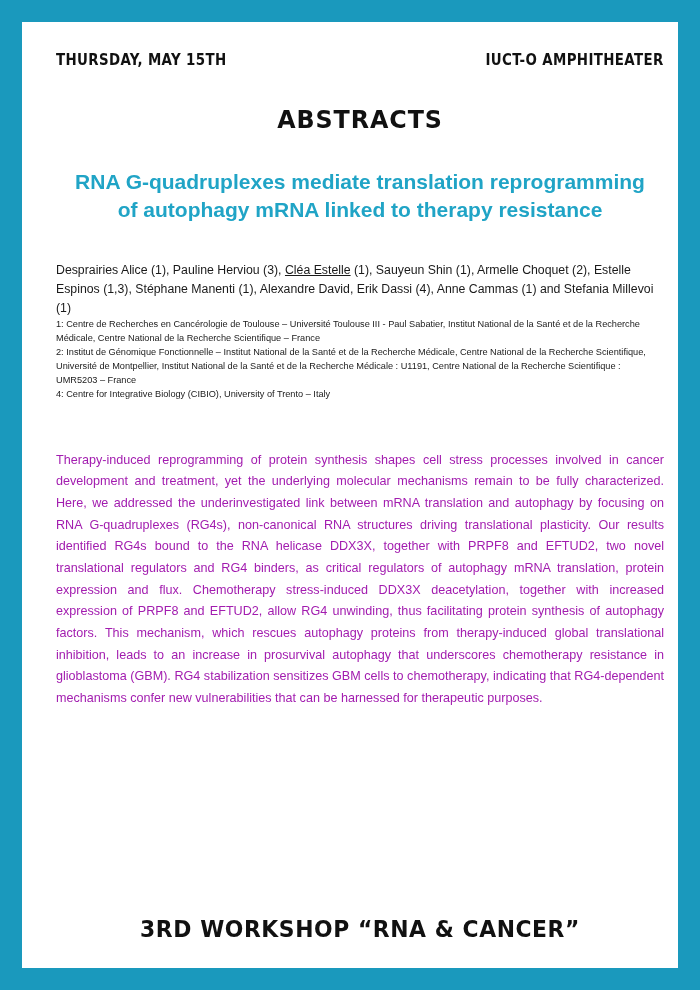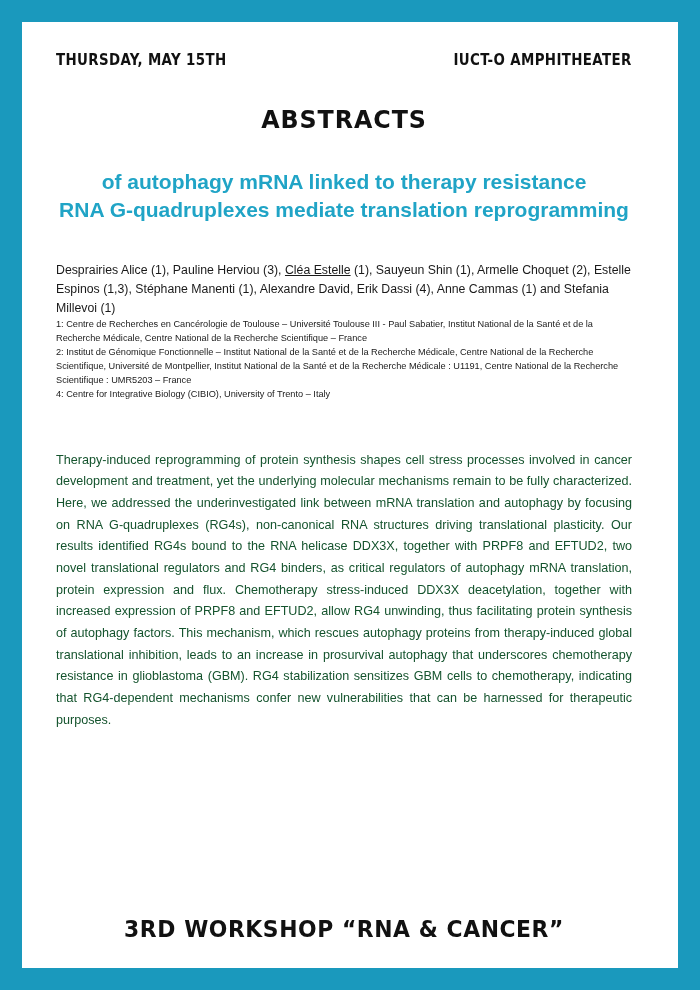--- a/index.html
+++ b/index.html
@@ -14,21 +14,21 @@
     overflow: hidden;
   }
   .page {
     position: absolute;
     left: 22px;
     top: 22px;
     width: 656px;
     height: 946px;
     background: #ffffff;
     box-sizing: border-box;
-    padding: 20px 46px 0 34px;
+    padding: 20px 14px 0 34px;
     display: flex;
     flex-direction: column;
   }
   .header-row {
     display: flex;
     justify-content: space-between;
     align-items: baseline;
     margin-top: 8px;
   }
   .header-left, .header-right {
@@ -78,21 +78,21 @@
     color: #1a1a1a;
     line-height: 1.52;
   }
   .affiliations div {
     margin-bottom: 0px;
   }
   .abstract-body {
     margin-top: 48px;
     font-size: 12.6px;
     line-height: 1.72;
-    color: #14532d;
+    color: #a21caf;
     text-align: justify;
     text-justify: inter-word;
   }
   .spacer {
     flex: 1 1 auto;
   }
   .footer {
     text-align: center;
     font-family: "DejaVu Sans", sans-serif;
     font-weight: bold;
@@ -109,22 +109,22 @@
 <div class="page">
 
   <div class="header-row">
     <div class="header-left">THURSDAY, MAY 15TH</div>
     <div class="header-right">IUCT-O AMPHITHEATER</div>
   </div>
 
   <div class="abstracts-title">ABSTRACTS</div>
 
   <div class="talk-title">
+    <div>RNA G-quadruplexes mediate translation reprogramming</div>
     <div>of autophagy mRNA linked to therapy resistance</div>
-    <div>RNA G-quadruplexes mediate translation reprogramming</div>
   </div>
 
   <div class="authors">
     <span>Desprairies Alice (1), Pauline Herviou (3), </span><span class="underline">Cléa Estelle</span><span> (1), Sauyeun Shin (1), Armelle Choquet (2), Estelle Espinos (1,3), Stéphane Manenti (1), Alexandre David, Erik Dassi (4), Anne Cammas (1) and Stefania Millevoi (1)</span>
   </div>
 
   <div class="affiliations">
     <div>1: Centre de Recherches en Cancérologie de Toulouse – Université Toulouse III - Paul Sabatier, Institut National de la Santé et de la Recherche Médicale, Centre National de la Recherche Scientifique – France</div>
     <div>2: Institut de Génomique Fonctionnelle – Institut National de la Santé et de la Recherche Médicale, Centre National de la Recherche Scientifique, Université de Montpellier, Institut National de la Santé et de la Recherche Médicale : U1191, Centre National de la Recherche Scientifique : UMR5203 – France</div>
     <div>4: Centre for Integrative Biology (CIBIO), University of Trento – Italy</div>

